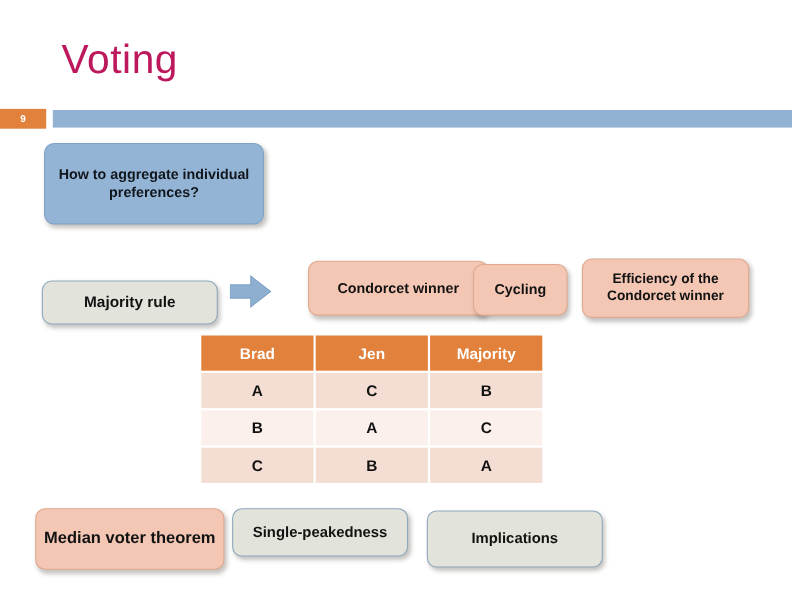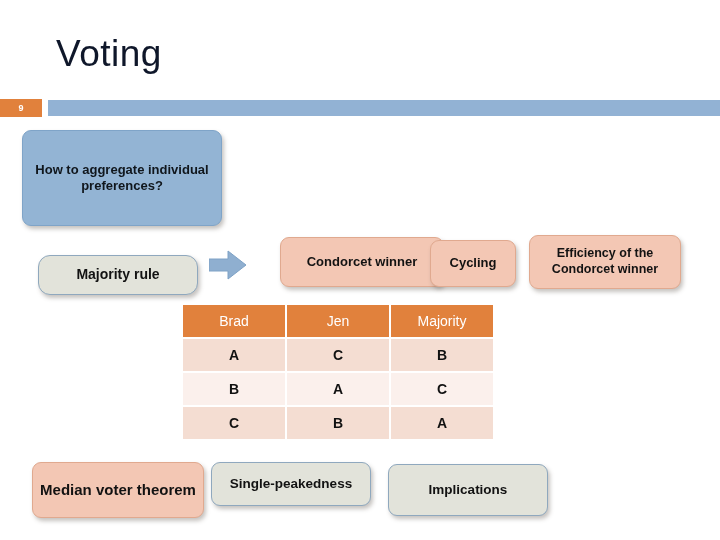--- a/index.html
+++ b/index.html
@@ -18,21 +18,21 @@
     overflow: hidden;
   }
 
   
   #slide-title {
     position: absolute;
     left: 56px;
     top: 34px;
     font-size: 37px;
     font-weight: 400;
-    color: #0f172a;
+    color: #be185d;
     letter-spacing: 0.5px;
     line-height: 1.1;
     white-space: nowrap;
   }
 
   
   #slide-number-box {
     position: absolute;
     left: 0px;
     top: 99px;
@@ -84,22 +84,22 @@
   .node-salmon {
     background: #f3c7b4;
     border: 1px solid #e0a98f;
   }
   .node-gray {
     background: #e2e3da;
     border: 1px solid #8fa8be;
   }
 
   
-  #node-question   { left: 22px;  top: 130px; width: 200px; height: 96px; font-size: 13px; }
-  #node-majority   { left: 38px;  top: 255px; width: 160px; height: 40px; font-size: 14px; border-radius: 12px; }
+  #node-question   { left: 40px;  top: 130px; width: 200px; height: 74px; font-size: 13px; }
+  #node-majority   { left: 38px;  top: 255px; width: 160px; height: 40px; font-size: 14px; }
   #node-condorcet  { left: 244px; top: 237px; width: 164px; height: 50px; font-size: 13px; margin-left: 36px; }
   #node-cycling    { left: 430px; top: 240px; width: 86px;  height: 47px; font-size: 13px; }
   #node-efficiency { left: 529px; top: 235px; width: 152px; height: 54px; font-size: 12.5px; }
   #node-median     { left: 32px;  top: 462px; width: 172px; height: 56px; font-size: 15px; }
   #node-single     { left: 211px; top: 462px; width: 160px; height: 44px; font-size: 13.5px; }
   #node-implications { left: 388px; top: 464px; width: 160px; height: 52px; font-size: 13.5px; }
 
   
   #flow-arrow {
     position: absolute;
@@ -116,21 +116,21 @@
     top: 303px;
     width: 314px;
     border-collapse: separate;
     border-spacing: 2px 2px;
     table-layout: fixed;
   }
   #prefs-table th {
     background: #e1813c;
     color: #ffffff;
     font-size: 14px;
-    font-weight: normal;
+    font-weight: bold;
     height: 30px;
     text-align: center;
     border: 0;
   }
   #prefs-table td {
     height: 30px;
     text-align: center;
     font-size: 14px;
     font-weight: bold;
     color: #111111;

